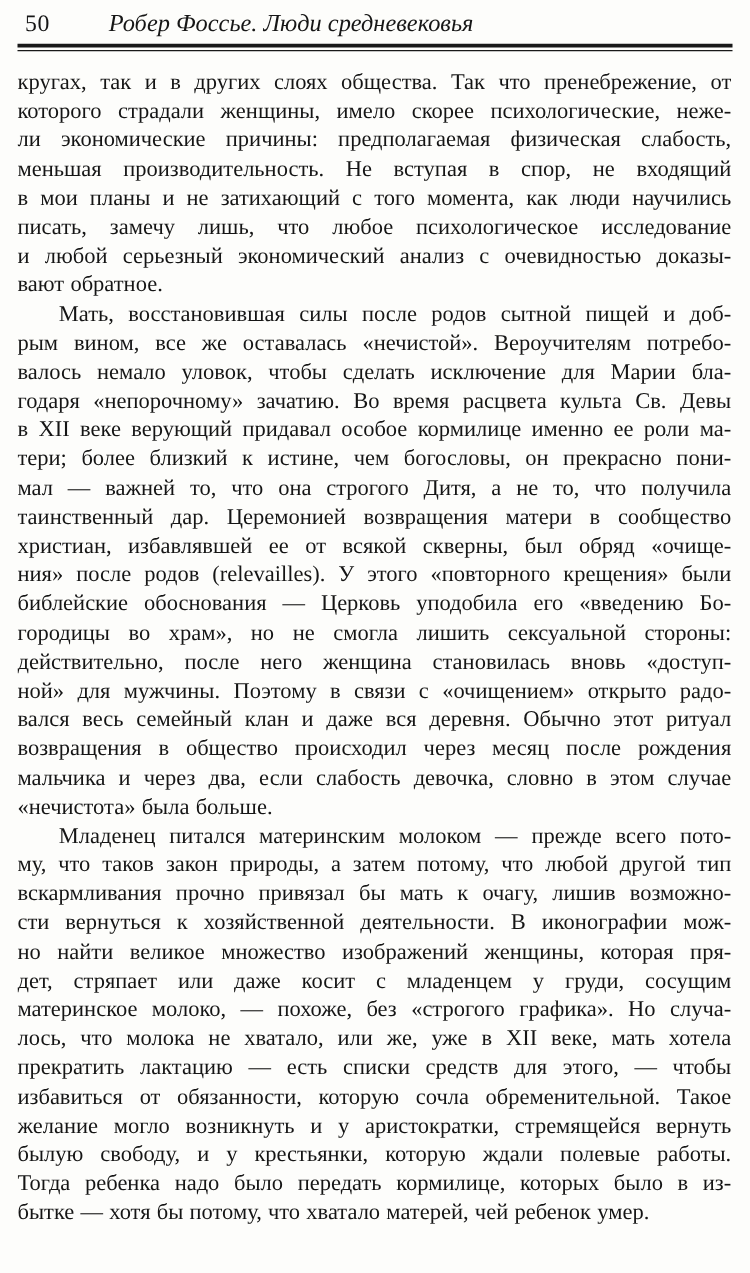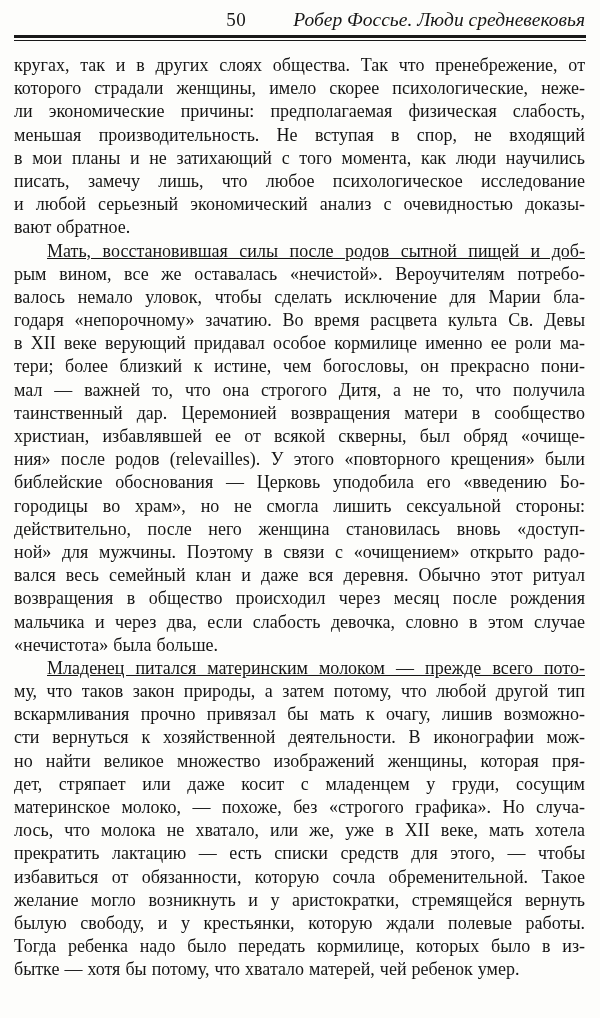--- a/index.html
+++ b/index.html
@@ -11,21 +11,21 @@
   .page {
     position: relative;
     width: 600px; height: 1018px;
     background: #fdfdfb;
     color: #161616;
     overflow: hidden;
     box-sizing: border-box;
   }
   .page-header {
     display: flex;
-    justify-content: flex-end;
+    justify-content: flex-start;
     align-items: baseline;
     padding: 9px 15px 0 20px;
   }
   .page-number {
     font-size: 19px;
     line-height: 22px;
     letter-spacing: 0.5px;
   }
   .running-title {
     font-style: italic;
@@ -45,21 +45,21 @@
     color: #151515;
   }
   .line {
     height: 23.2px;
     line-height: 23.2px;
     overflow: hidden;
     text-align: justify;
     text-align-last: justify;
     word-spacing: 0.5px;
   }
-  .line.indent { text-indent: 33px; text-decoration: underline; }
+  .line.indent { text-indent: 33px; }
   .line.last { text-align-last: left; }
 </style>
 </head>
 <body>
 
 <div class="page">
   <div class="page-header">
     <span class="page-number">50</span>
     <span class="running-title">Робер Фоссье. Люди средневековья</span>
   </div>

